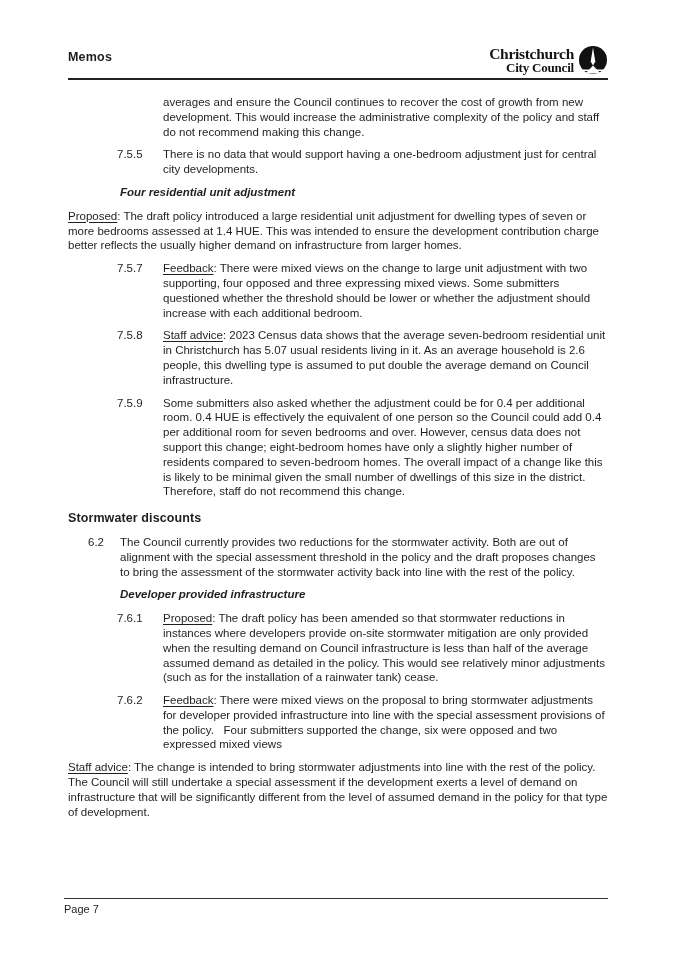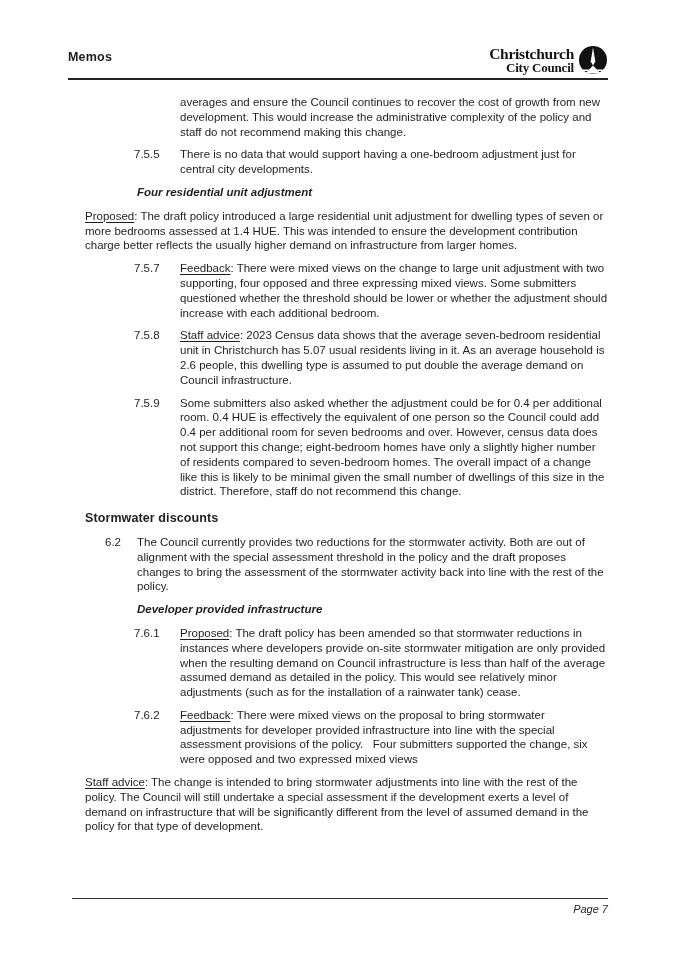--- a/index.html
+++ b/index.html
@@ -44,21 +44,20 @@
     line-height: 1.0;
   }
   .logo-line1 { font-size: 15.5px; letter-spacing: -0.3px; }
   .logo-line2 { font-size: 13px; letter-spacing: -0.2px; }
   .logo-icon { width: 30px; height: 30px; display: block; }
   
   .doc-body {
     padding-top: 15px;
     font-size: 11.5px;
     line-height: 14.8px;
-    margin-left: 17px;
   }
   .row { display: flex; margin-bottom: 8px; }
   .num {
     flex: 0 0 auto;
     white-space: nowrap;
   }
   .n2 { margin-left: 49px; width: 46px; }
   .n1 { margin-left: 20px; width: 32px; }
   .ptext { flex: 1 1 auto; white-space: pre-wrap; }
   .underline { text-decoration: underline; text-underline-offset: 2px; }
@@ -70,25 +69,23 @@
   }
   .h2 {
     font-size: 11.5px;
     font-weight: bold;
     font-style: italic;
     margin: 4px 0 9px 52px;
   }
   
   .footer {
     position: absolute;
-    left: 72px; right: 67px;
+    left: 64px; right: 67px;
     top: 898px;
     border-top: 1.6px solid #333;
-    text-align: right;
-    font-style: italic;
   }
   .page-number {
     display: inline-block;
     font-size: 11px;
     padding-top: 1px;
   }
 </style>
 </head>
 <body>
 

